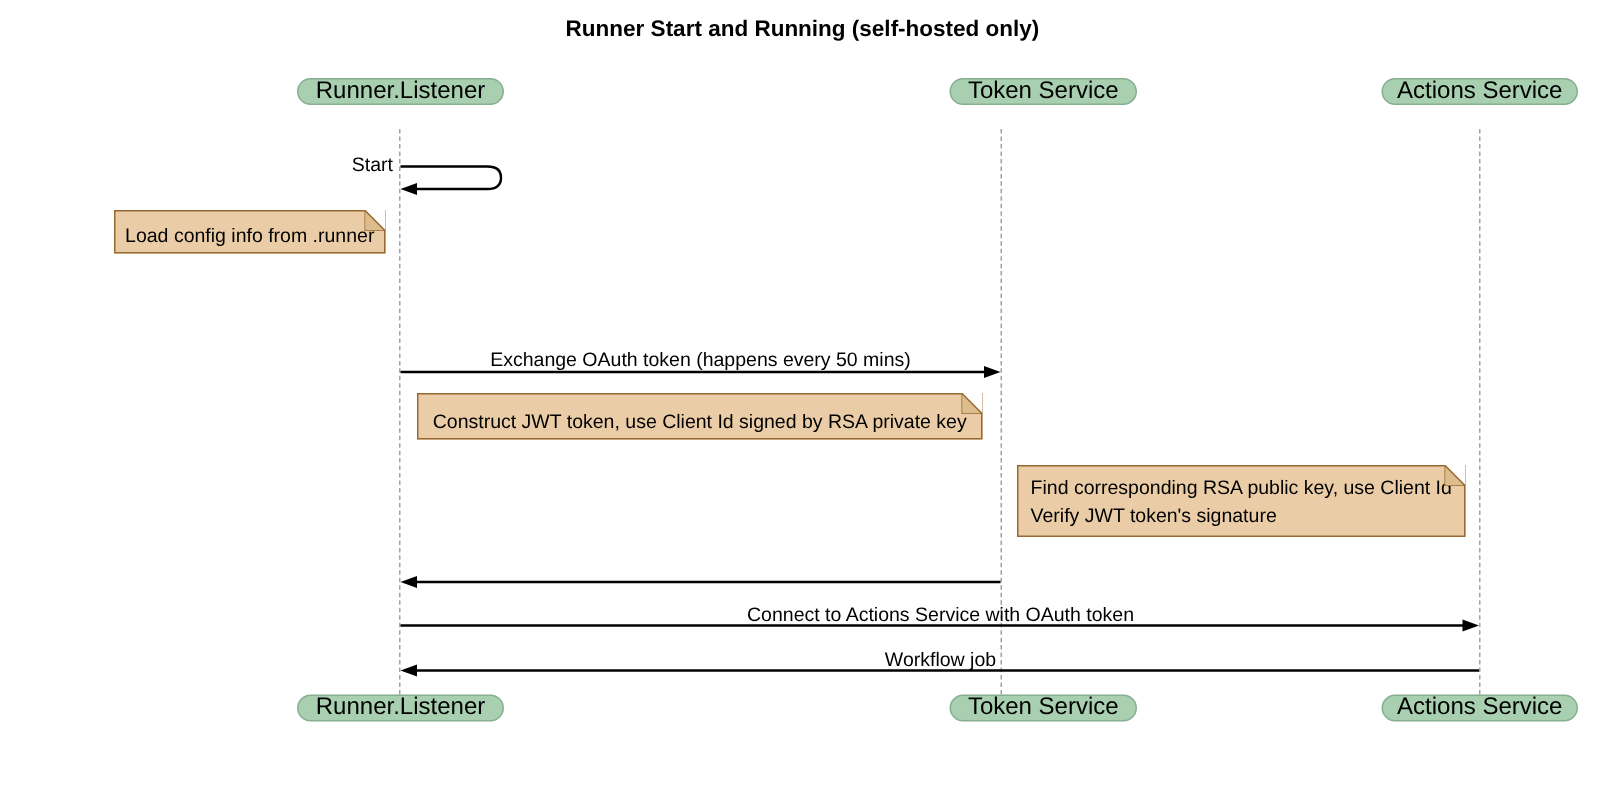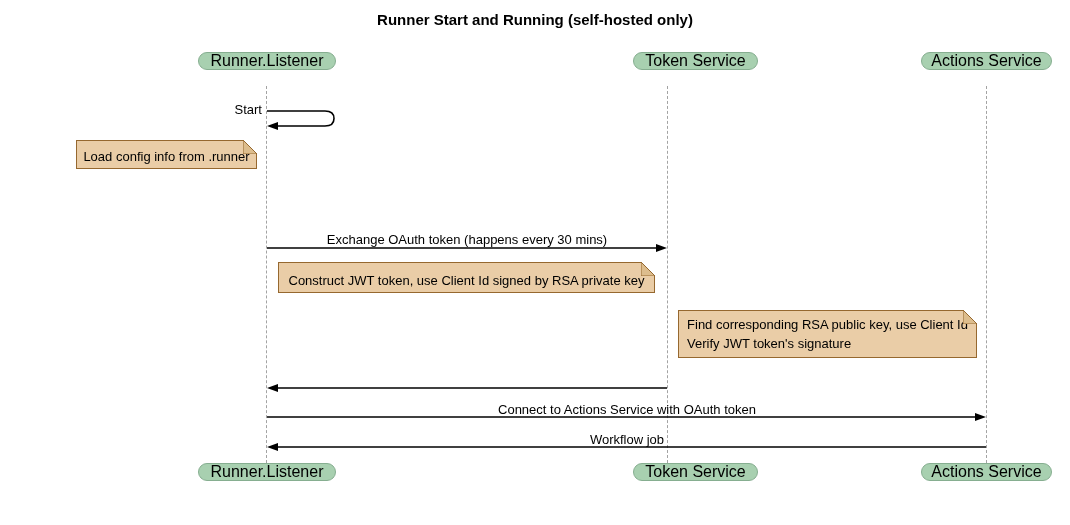--- a/index.html
+++ b/index.html
@@ -85,21 +85,21 @@
     <polygon points="267,388 278,384 278,392" fill="var(--arrow)"></polygon>
 
     <line x1="267" y1="417" x2="977" y2="417" stroke="var(--arrow)" stroke-width="1.6"></line>
     <polygon points="986,417 975,413 975,421" fill="var(--arrow)"></polygon>
 
     <line x1="986" y1="447" x2="276" y2="447" stroke="var(--arrow)" stroke-width="1.6"></line>
     <polygon points="267,447 278,443 278,451" fill="var(--arrow)"></polygon>
   </svg>
 
   <div class="msg m-start">Start</div>
-  <div class="msg msg-center m-exchange">Exchange OAuth token (happens every 30 mins)</div>
+  <div class="msg msg-center m-exchange">Exchange OAuth token (happens every 50 mins)</div>
   <div class="msg msg-center m-connect">Connect to Actions Service with OAuth token</div>
   <div class="msg msg-center m-workflow">Workflow job</div>
 
   <div class="note n-config">
     <span>Load config info from .runner</span>
     <svg class="fold" width="14" height="14" viewBox="0 0 14 14">
       <path d="M0 0 H14 V14 Z" fill="#ffffff"></path>
       <path d="M0 0 L14 14 L0 14 Z" fill="var(--nflap)" stroke="var(--nborder)" stroke-width="1"></path>
     </svg>
   </div>

